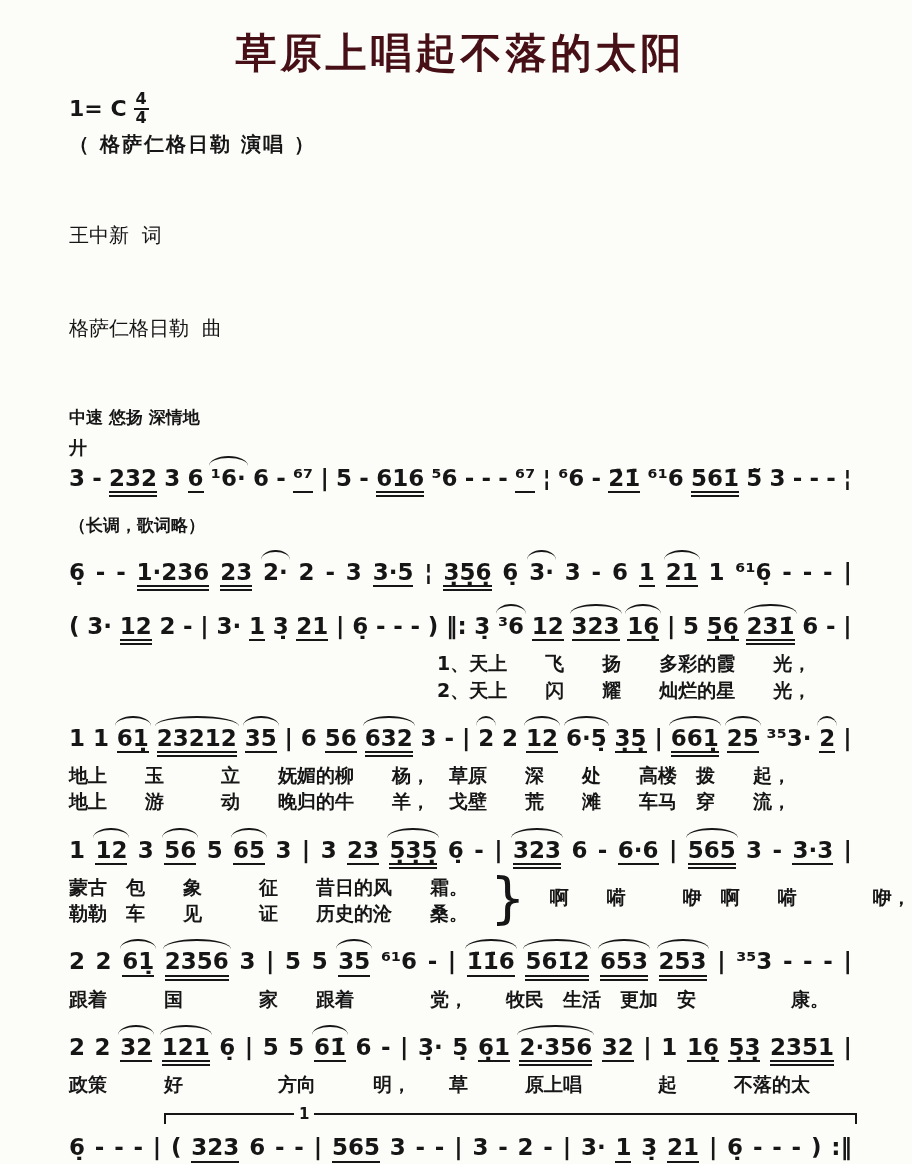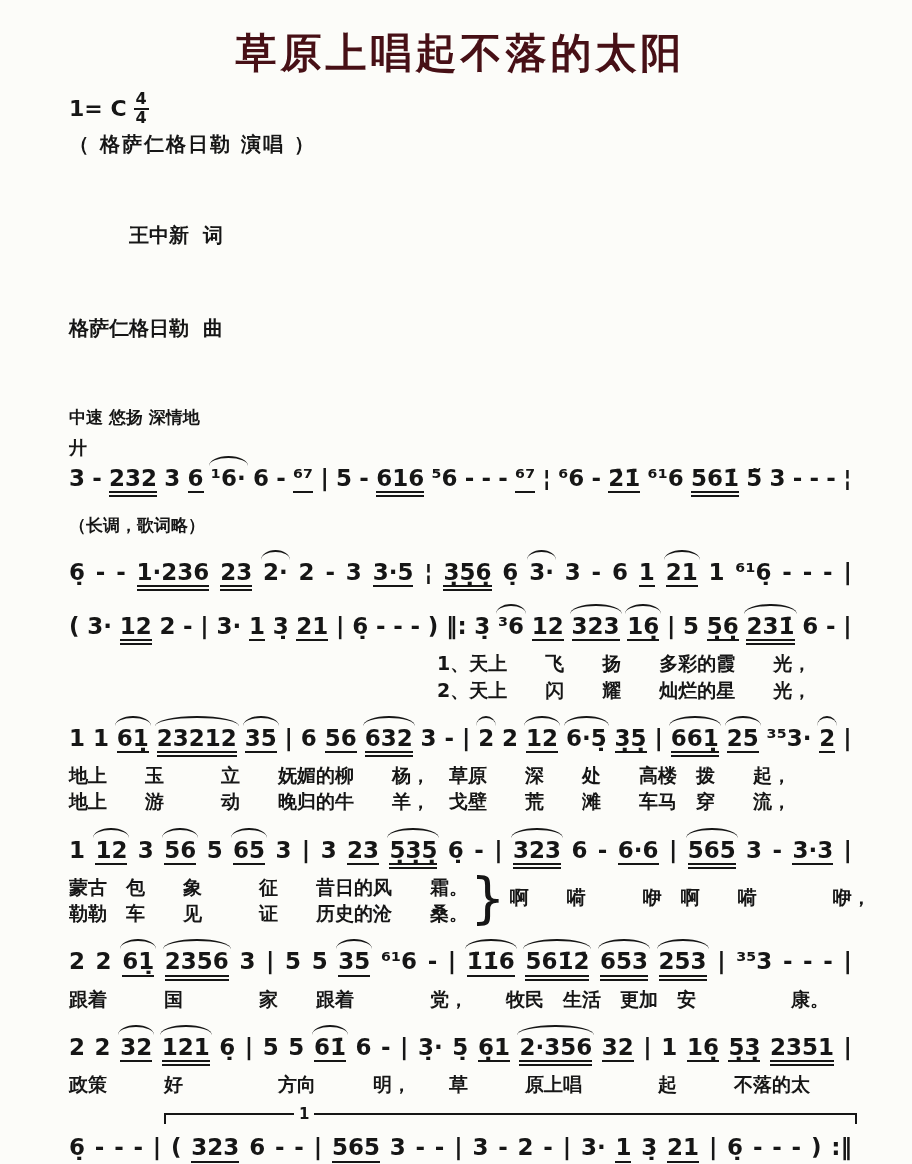--- a/index.html
+++ b/index.html
@@ -12,41 +12,41 @@
   h1{
     font-size:41px;font-weight:bold;text-align:center;letter-spacing:4px;
     margin:4px 0 10px 0;
   }
   .keyrow{display:flex;justify-content:space-between;align-items:flex-start;flex-direction:column;}
   .keysig{font-size:22px;font-weight:bold;display:flex;gap:7px;align-items:center;}
   .frac{display:inline-flex;flex-direction:column;align-items:center;font-size:16px;line-height:1.05;font-weight:bold;}
   .frac i{font-style:normal;}
   .frac i:first-child{border-bottom:2px solid #161616;padding:0 2px;}
   .performer{font-size:20px;font-weight:bold;letter-spacing:2px;padding-top:4px;}
-  .credits{font-size:20px;font-weight:bold;font-family:"DejaVu Serif","Liberation Serif",serif;text-align:right;line-height:1.55;white-space:pre;}
+  .credits{font-size:20px;font-weight:normal;font-family:"DejaVu Serif","Liberation Serif",serif;text-align:left;line-height:1.55;white-space:pre;}
   .tempo{font-size:17px;font-weight:bold;margin-top:0px;}
   #score{margin-top:2px;}
   .system{position:relative;margin-top:10px;}
   .pre-mark{font-size:18px;font-weight:bold;line-height:1;margin-bottom:-4px;}
   .sys-label{font-size:17px;font-weight:bold;margin-bottom:0px;}
   .notation{
     display:flex;justify-content:space-between;align-items:baseline;
     font-weight:bold;font-size:23px;padding-top:13px;white-space:nowrap;
   }
   .tk{position:relative;line-height:1.1;}
   .u1{border-bottom:2px solid #161616;}
   .u2{border-bottom:6px double #161616;}
   .a::before{
     content:"";position:absolute;left:-2px;right:-2px;top:-10px;height:8px;
     border-top:2px solid #161616;border-radius:50% 50% 0 0 / 100% 100% 0 0;
   }
   .score-note{font-size:17px;font-weight:bold;margin-top:17px;}
   .lyrics{font-size:19px;font-weight:bold;line-height:1.38;margin-top:5px;}
   .lyric-line{white-space:pre;}
-  .lyr-row{display:flex;align-items:center;}
+  .lyr-row{display:flex;align-items:center;gap:20px;}
   .brace{font-size:56px;font-weight:400;line-height:.85;margin:0 4px 0 2px;}
   .aside{font-size:19px;font-weight:bold;white-space:pre;}
   .volta{position:absolute;top:6px;border-top:2px solid #161616;height:9px;}
   .volta::before,.volta::after{content:"";position:absolute;top:-1px;width:2px;height:10px;background:#161616;}
   .volta::before{left:0;}
   .volta::after{right:0;}
   .volta-num{position:absolute;top:-10px;font-size:15px;font-weight:bold;padding:0 5px;background:#fcfcf9;}
   .has-volta .notation{padding-top:28px;}
 </style>
 </head>

